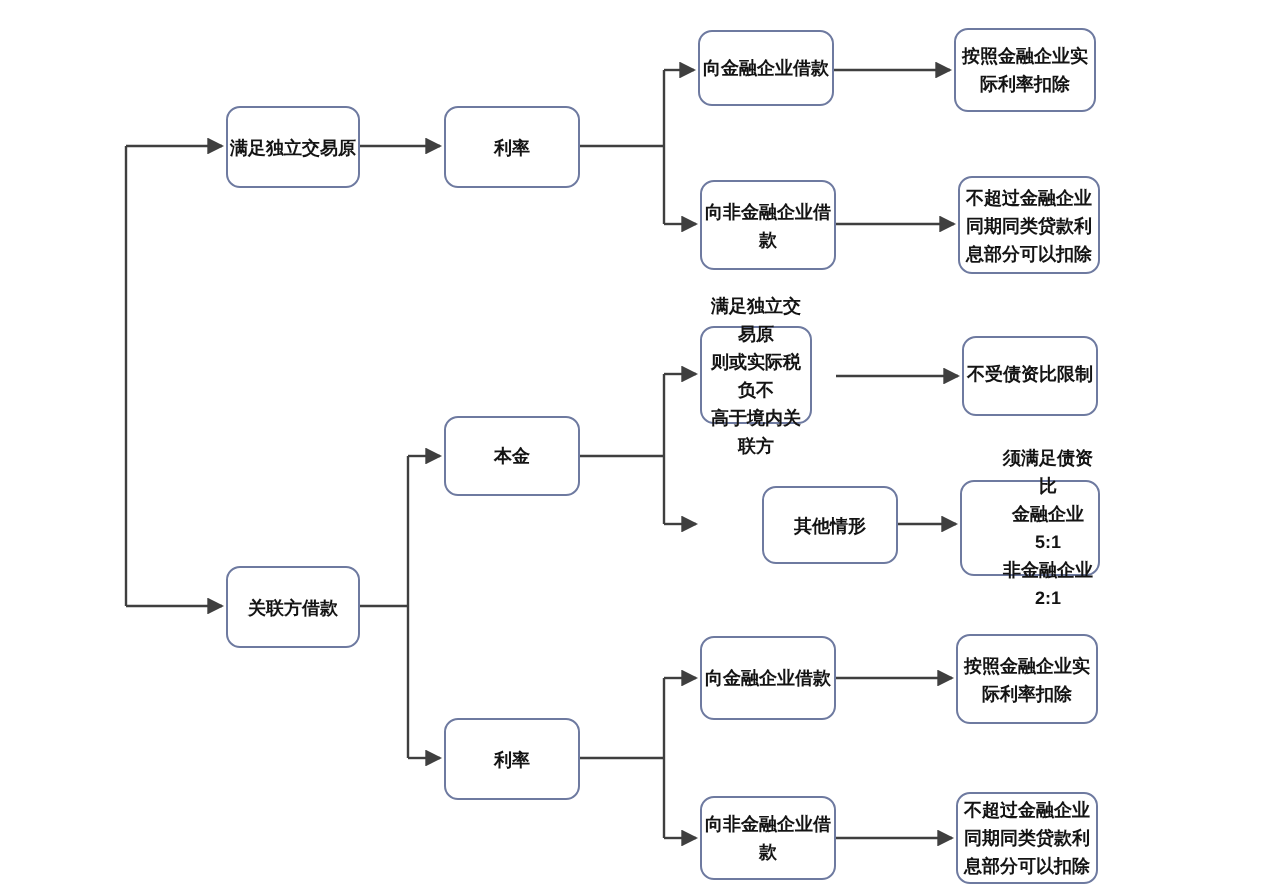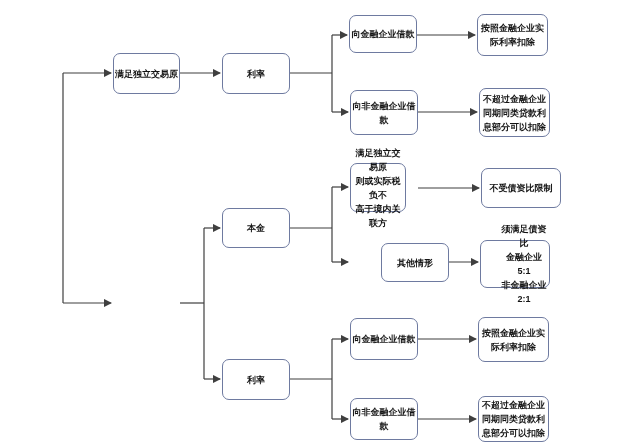--- a/index.html
+++ b/index.html
@@ -82,20 +82,21 @@
       <path d="M418,339 H476" marker-end="url(#arr)"></path>
       <path d="M418,419 H476" marker-end="url(#arr)"></path>
     </g>
   </svg>
 
 
   <div class="node" style="left:113px; top:53px;  width:67px; height:41px;">满足独立交易原</div>
 
   <div class="node" style="left:222px; top:53px;  width:68px; height:41px;">利率</div>
 
+  <div class="node" style="left:113px; top:283px; width:67px; height:41px;">关联方借款</div>
 
   <div class="node" style="left:222px; top:208px; width:68px; height:40px;text-align:center;">本金</div>
 
   <div class="node" style="left:222px; top:359px; width:68px; height:41px;">利率</div>
 
   <div class="node" style="left:349px; top:15px;  width:68px; height:38px;">向金融企业借款</div>
 
   <div class="node" style="left:350px; top:90px;  width:68px; height:45px;">向非金融企业借
 款</div>
 
@@ -110,21 +111,21 @@
   <div class="node" style="left:350px; top:398px; width:68px; height:42px;">向非金融企业借
 款</div>
 
   <div class="node" style="left:477px; top:14px;  width:71px; height:42px;">按照金融企业实
 际利率扣除</div>
 
   <div class="node" style="left:479px; top:88px;  width:71px; height:49px;">不超过金融企业
 同期同类贷款利
 息部分可以扣除</div>
 
-  <div class="node" style="left:481px; top:168px; width:80px; height:40px;">不受债资比限制</div>
+  <div class="node" style="left:481px; top:168px; width:68px; height:40px;font-family:Liberation Mono, monospace;">不受债资比限制</div>
 
   <div class="node" style="left:480px; top:240px; width:70px; height:48px;padding-left:19px;">须满足债资比
 金融企业5:1
 非金融企业2:1</div>
 
   <div class="node" style="left:478px; top:317px; width:71px; height:45px;">按照金融企业实
 际利率扣除</div>
 
   <div class="node" style="left:478px; top:396px; width:71px; height:46px;">不超过金融企业
 同期同类贷款利

